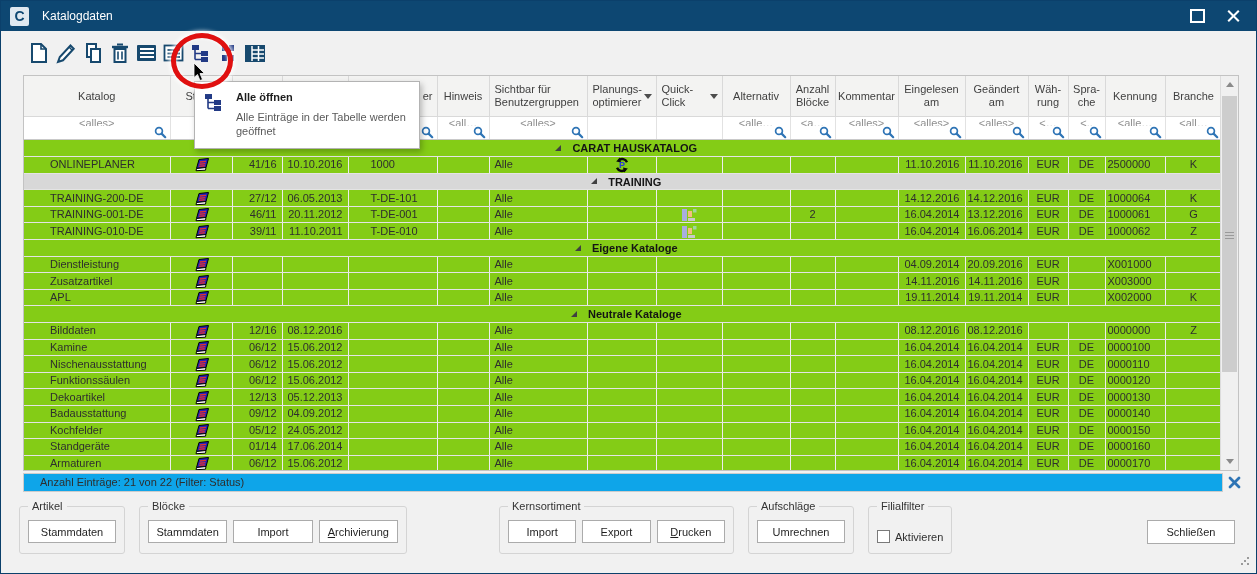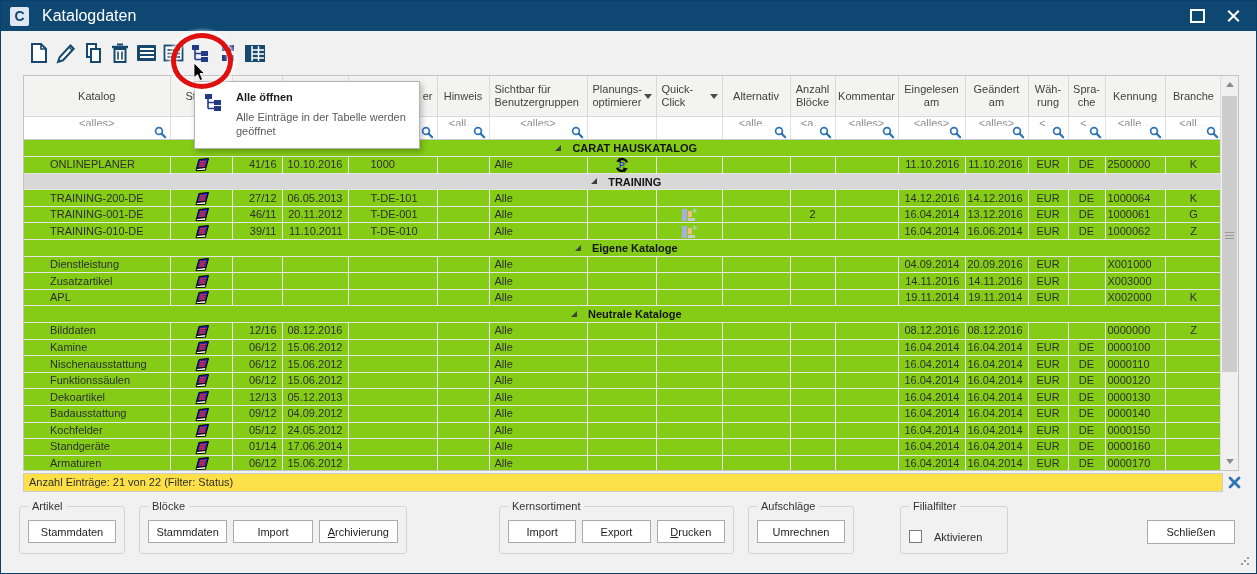--- a/index.html
+++ b/index.html
@@ -4,21 +4,21 @@
 <style>
   html,body{margin:0;padding:0;}
   body{width:1257px;height:574px;overflow:hidden;background:#fff;
        font-family:"Liberation Sans","DejaVu Sans",sans-serif;font-size:11px;color:#2e2e2e;}
   #window{position:relative;width:1255px;height:572px;border:1px solid #0b406b;background:#f1f1f1;overflow:hidden;}
 
   
   .titlebar{position:absolute;left:0;top:0;right:0;height:30px;background:#0d4772;display:flex;align-items:center;}
   .app-icon{width:19px;height:19px;margin-left:9px;background:#dfe8f0;border-radius:2px;
             display:flex;align-items:center;justify-content:center;color:#0d4772;font-weight:bold;font-size:14px;}
-  .wtitle{color:#fff;margin-left:13px;font-size:16px;}
+  .wtitle{color:#fff;margin-left:13px;font-size:12px;}
   .tb-btns{margin-left:auto;display:flex;align-items:center;gap:22px;margin-right:16px;}
   .max-btn{width:11px;height:10px;border:2px solid #fff;}
   .close-btn{width:13px;height:13px;position:relative;}
   .close-btn:before,.close-btn:after{content:"";position:absolute;left:-1px;top:5px;width:15px;height:2px;background:#fff;}
   .close-btn:before{transform:rotate(45deg);} .close-btn:after{transform:rotate(-45deg);}
 
   
   .toolbar{position:absolute;left:26px;top:39px;display:flex;gap:4px;}
   .tool{width:23px;height:26px;display:flex;align-items:center;justify-content:center;}
 
@@ -66,39 +66,39 @@
   .red-circle{position:absolute;left:170px;top:32px;width:52px;height:46px;border:5px solid #e01010;border-radius:50%;
               box-shadow:0 0 4px 2px rgba(255,255,255,.85), inset 0 0 3px 1px rgba(255,255,255,.7);z-index:45;}
   .cursor{position:absolute;left:192px;top:62px;z-index:46;}
   .tooltip{position:absolute;left:193px;top:80px;width:226px;height:68px;background:#fff;border:1px solid #b3b3b3;
            box-shadow:2px 3px 6px rgba(0,0,0,.25);z-index:40;box-sizing:border-box;padding:9px 8px 8px 41px;}
   .tooltip-icon{position:absolute;left:9px;top:11px;}
   .tooltip-title{font-weight:bold;color:#1e1e1e;}
   .tooltip-desc{color:#5a5a5a;margin-top:7px;white-space:pre-line;line-height:14px;}
 
   
-  .statusbar{position:absolute;left:22px;top:472px;width:1200px;height:19px;background:#fde047;border:1px solid #ccc;
-             box-sizing:border-box;line-height:17px;padding-left:5px;color:#2e2e2e;}
+  .statusbar{position:absolute;left:22px;top:472px;width:1200px;height:19px;background:#0ea5e9;border:1px solid #ccc;
+             box-sizing:border-box;line-height:17px;padding-left:16px;color:#2e2e2e;}
   .filter-clear{position:absolute;left:1227px;top:475px;width:13px;height:13px;cursor:pointer;}
 
   
   .footer{position:absolute;left:18px;top:498px;display:flex;gap:14px;align-items:flex-start;}
   .fgroup{position:relative;border:1px solid #d4d4d4;border-radius:3px;height:48px;margin-top:7px;
           box-sizing:border-box;padding:13px 8px 0 8px;display:flex;gap:6px;}
   .fgroup-label{position:absolute;top:-7px;left:8px;background:#f1f1f1;padding:0 4px;color:#333;}
   .fgroup:nth-child(1){width:106px;}
   .fgroup:nth-child(2){width:268px;}
   .fgroup:nth-child(3){width:235px;margin-left:78px;}
   .fgroup:nth-child(4){width:106px;}
-  .fgroup:nth-child(5){width:108px;margin-left:32px;}
+  .fgroup:nth-child(5){width:84px;}
   .fbtn{height:23px;background:#fff;border:1px solid #ababab;display:flex;align-items:center;justify-content:center;
         color:#1f1f1f;box-sizing:border-box;flex:1;overflow:hidden;}
   .fbtn span{display:block;white-space:nowrap;}
   .fbtn.mnemonic span::first-letter{text-decoration:underline;}
-  .cbrow{display:flex;align-items:center;gap:12px;}
+  .cbrow{display:flex;align-items:center;gap:5px;}
   .cbox{width:13px;height:13px;background:#fff;border:1px solid #7a7a7a;box-sizing:border-box;}
   .close-dialog{position:absolute;right:21px;top:519px;width:88px;height:24px;background:#fff;border:1px solid #ababab;
                 display:flex;align-items:center;justify-content:center;color:#1f1f1f;box-sizing:border-box;}
   .resize-grip{position:absolute;right:6px;bottom:5px;}
 </style>
 </head>
 <body>
 
 <div id="window">
 

